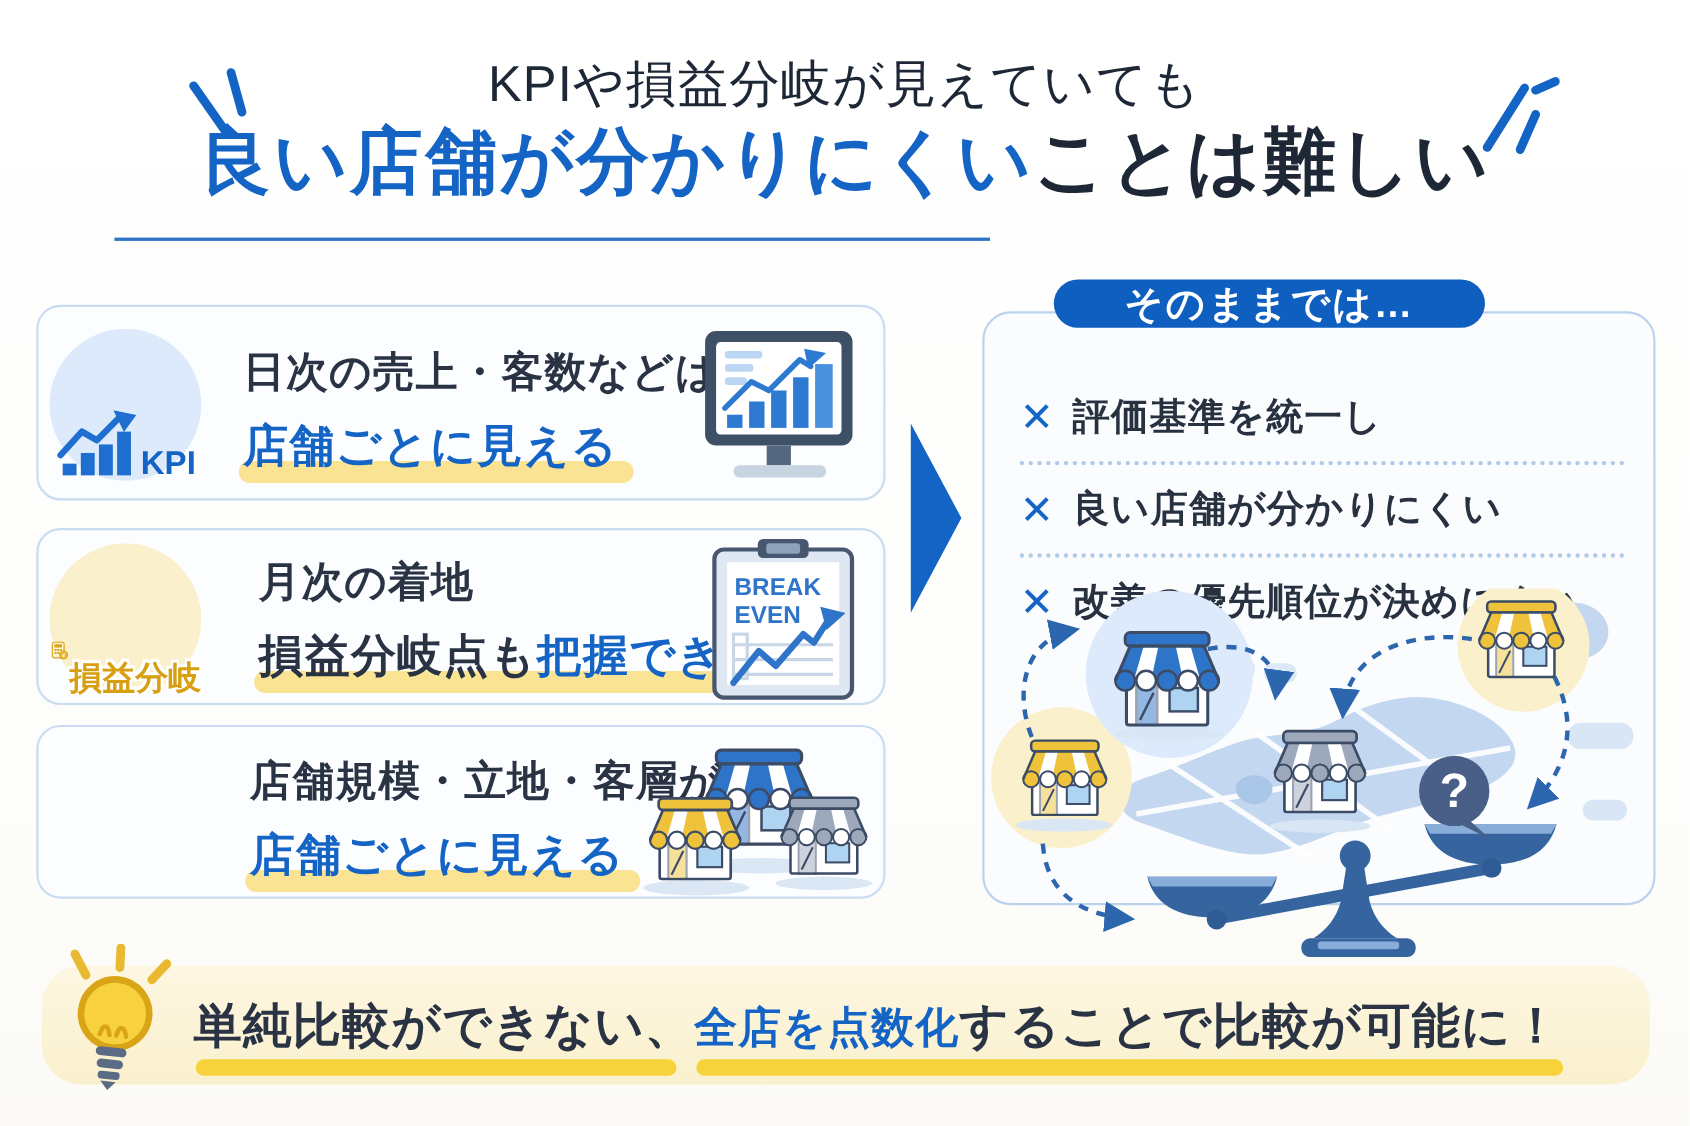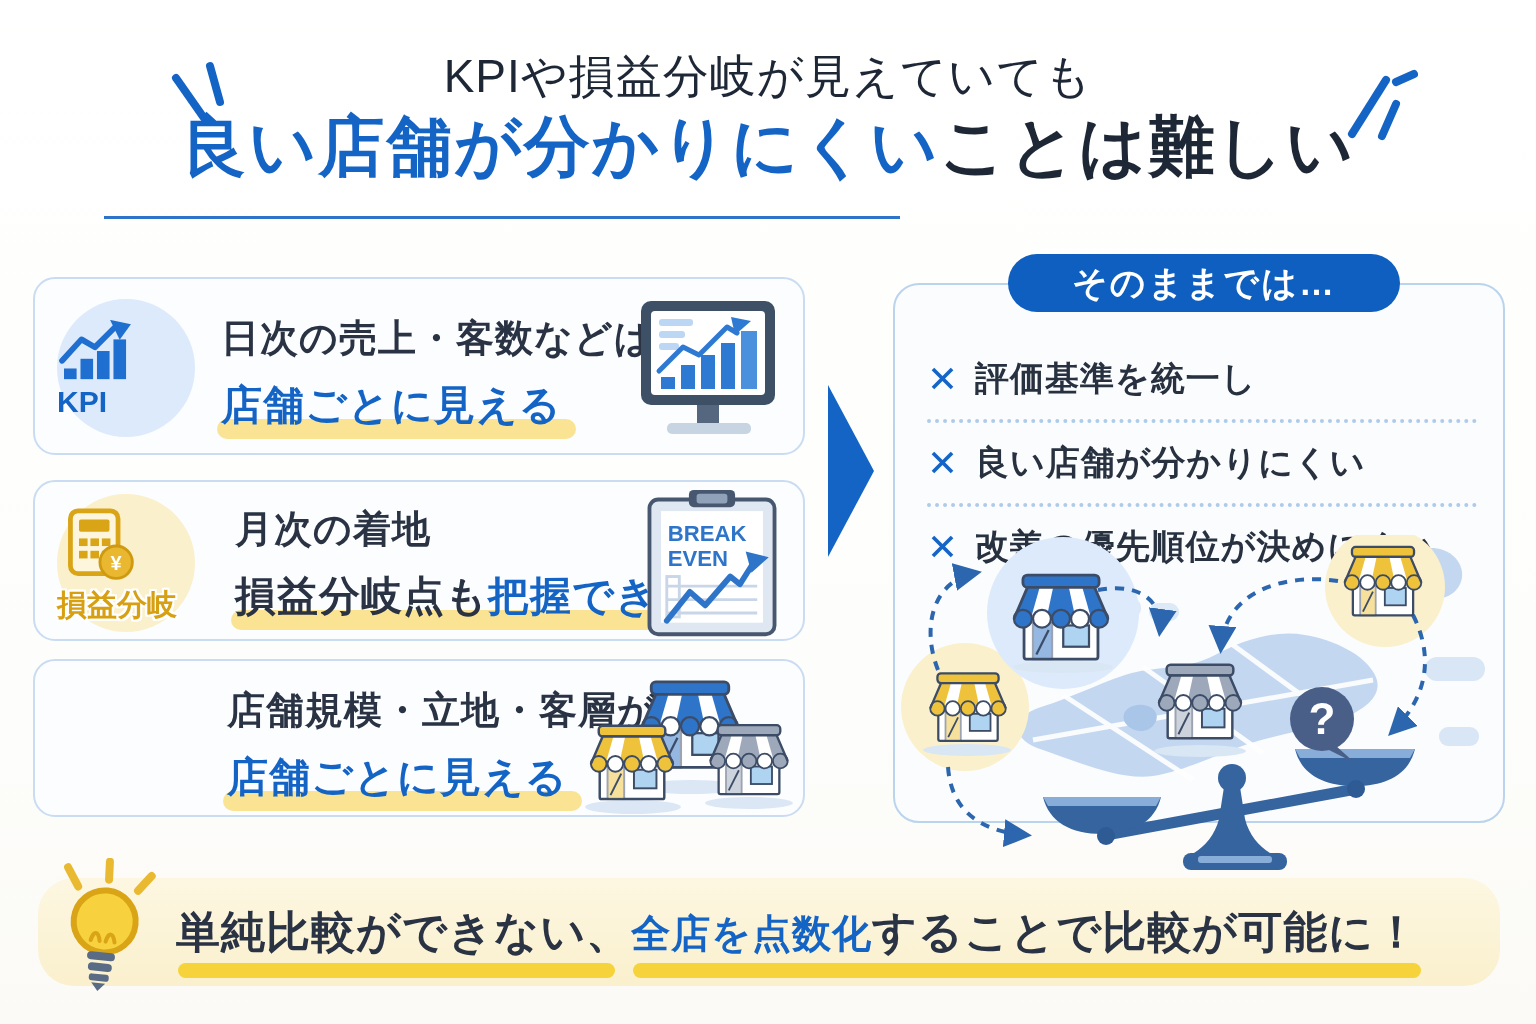--- a/index.html
+++ b/index.html
@@ -17,22 +17,22 @@
             background:#2e74c8; }
   .spark { position:absolute; }
 
   
   .card { position:absolute; left:33px; width:772px; background:#fbfdff;
           border:2px solid #c9dcf2; border-radius:22px; }
   .card1 { top:277px; height:178px; }
   .card2 { top:480px; height:161px; }
   .card3 { top:659px; height:158px; }
 
-  .badge { position:absolute; left:22px; width:138px; height:138px; border-radius:50%;
-           display:flex; flex-direction:column; align-items:flex-start; justify-content:center; }
+  .badge { position:absolute; left:10px; width:138px; height:138px; border-radius:50%;
+           display:flex; flex-direction:row; align-items:flex-end; justify-content:center; }
   .badge-blue   { background:#ddeafb; top:20px; }
   .badge-yellow { background:#fbf0cc; top:12px; }
   .badge-label { font-size:30px; font-weight:900; line-height:1; margin-top:3px; white-space:nowrap; }
   .lbl-blue { color:#1464c6; }
   .lbl-gold { color:#d7a012;
       text-shadow:-2px 0 #fff,2px 0 #fff,0 -2px #fff,0 2px #fff,-2px -2px #fff,2px 2px #fff,-2px 2px #fff,2px -2px #fff; }
 
   .card-text { position:absolute; left:186px; }
   .card1 .card-text { top:34px; }
   .card2 .card-text { top:22px; left:200px; }
@@ -47,21 +47,21 @@
   .card-illus { position:absolute; }
 
   
   .big-arrow { position:absolute; left:828px; top:385px; width:0; height:0;
                border-top:86px solid transparent; border-bottom:86px solid transparent;
                border-left:46px solid #1464c6; }
 
   
   .panel { position:absolute; left:893px; top:283px; width:612px; height:540px;
            background:#fbfcfe; border:2px solid #bbd4ee; border-radius:26px; z-index:1; }
-  .pill  { position:absolute; left:1008px; top:254px; width:392px; height:58px; z-index:4;
+  .pill  { position:absolute; left:958px; top:254px; width:392px; height:44px; z-index:4;
            background:#0f5fc0; border-radius:30px; color:#fff; font-size:35px; font-weight:900;
            display:flex; align-items:center; justify-content:center; letter-spacing:2px; }
   .p-list { position:absolute; left:32px; right:26px; top:54px; }
   .p-item { display:flex; align-items:center; gap:16px; padding:17px 0;
             font-size:34px; font-weight:800; color:#27313f; letter-spacing:1px; }
   .p-item.sep { border-bottom:4px dotted #aecbea; }
   .x-mark { color:#1565c8; font-size:37px; font-weight:900; line-height:1; }
 
   .illus { position:absolute; left:893px; top:535px; z-index:2; }
 

